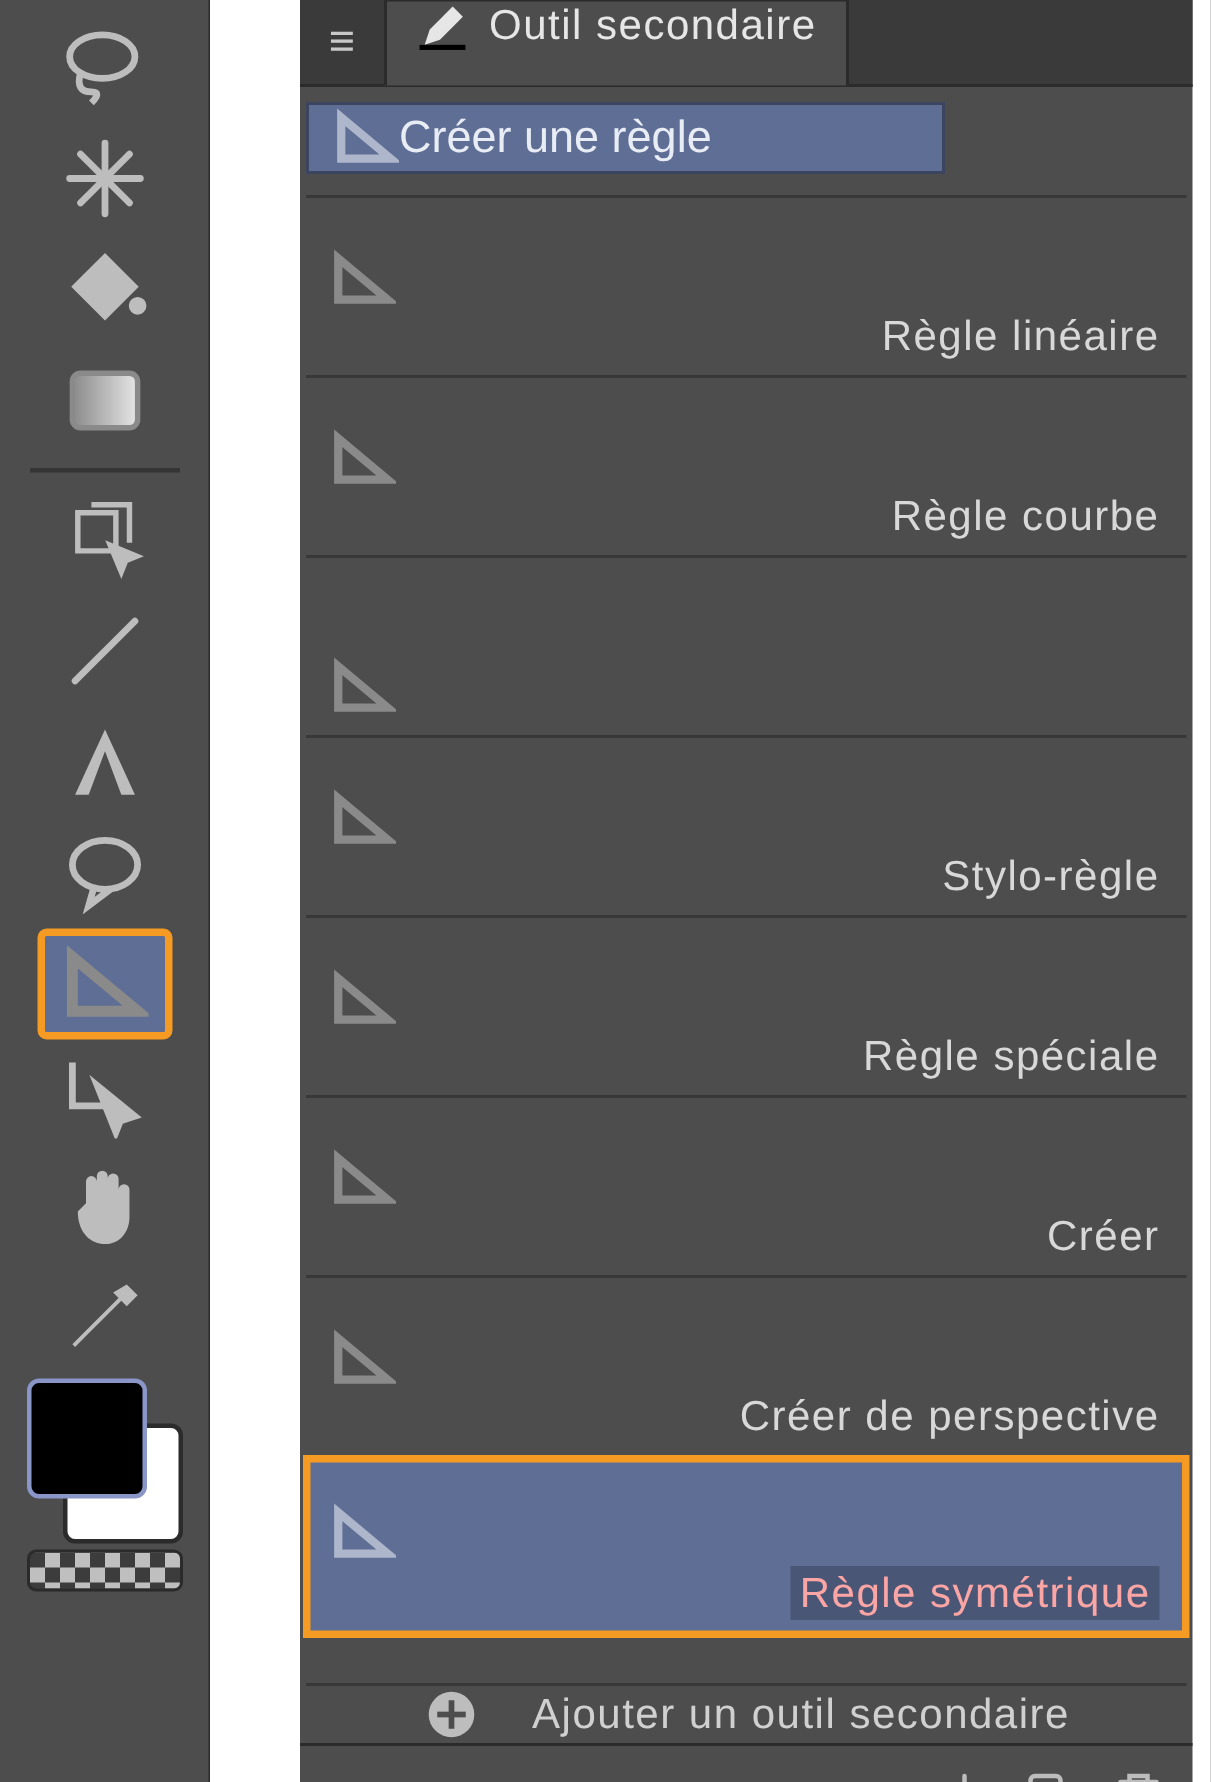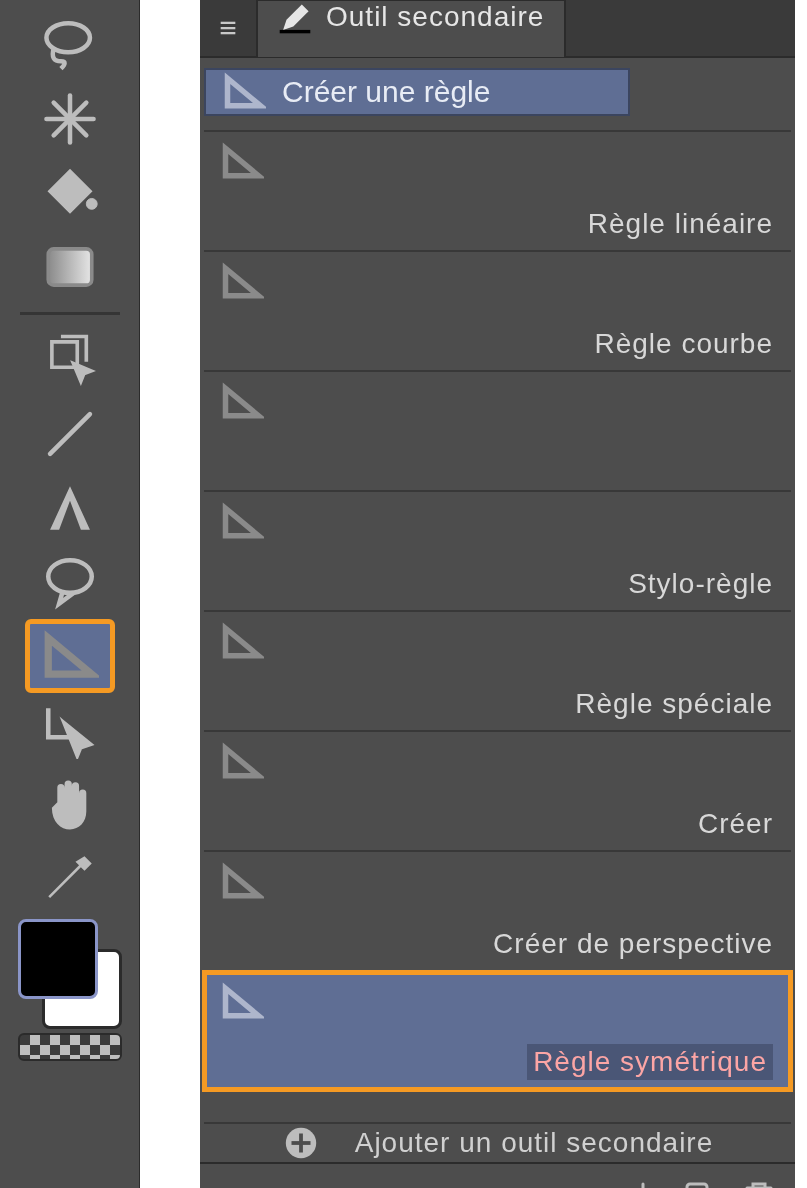--- a/index.html
+++ b/index.html
@@ -17,23 +17,23 @@
   .sw-white{position:absolute;right:3px;bottom:0;width:74px;height:74px;background:#fff;border:3px solid #2b2b2b;border-radius:8px}
   .transp{width:100px;height:24px;margin-top:4px;border-radius:6px;border:2px solid #2b2b2b;background:repeating-conic-gradient(#bfbfbf 0 90deg,#3c3c3c 0 180deg) 0 0/20px 20px}
   
   .gap{width:60px;background:#fff}
   
   .panel{flex:1;background:#4d4d4d;display:flex;flex-direction:column;min-width:0;margin-right:12px;margin-top:0}
   .panel-header{display:flex;align-items:center;background:#3a3a3a;height:56px;border-bottom:2px solid #2b2b2b}
   .menu-btn{width:56px;height:56px;display:flex;align-items:center;justify-content:center;color:#c8c8c8;font-size:30px;cursor:pointer}
   .tab{display:flex;align-items:flex-start;gap:14px;background:#4d4d4d;height:56px;padding:0 20px;color:#e6e6e6;font-size:28px;letter-spacing:1px;border-top:2px solid #2b2b2b;border-left:2px solid #2b2b2b;border-right:2px solid #2b2b2b}
   .tab svg{width:34px;height:34px}
-  .category{background:#5f6e94;color:#e8ecf5;margin:10px 4px 14px 4px;height:68px;display:flex;align-items:center;gap:16px;padding:0 16px;font-size:30px;width:390px;border:2px solid #3b455f}
+  .category{background:#5f6e94;color:#e8ecf5;margin:10px 4px 14px 4px;height:68px;display:flex;align-items:center;padding:0 16px;font-size:30px;width:390px;border:2px solid #3b455f}
   .list{display:flex;flex-direction:column;padding:0 4px}
-  .item{height:100px;border-top:2px solid #383838;display:flex;flex-direction:column;justify-content:space-between;padding:8px 18px 10px 16px;color:#d8d8d8;cursor:pointer;font-size:28px;letter-spacing:1px;position:relative}
+  .item{height:100px;border-top:2px solid #383838;display:flex;flex-direction:column;justify-content:flex-end;padding:8px 18px 10px 16px;color:#d8d8d8;cursor:pointer;font-size:28px;letter-spacing:1px;position:relative}
   .item:last-child{border-bottom:2px solid #383838}
   .item .lbl{align-self:flex-end;font-stretch:condensed}
   .ruler-ic{width:44px;height:44px}
   .item.selected{background:#5f6e94;color:#fca5a5}
   .item.selected .lbl{background:#4a5676;padding:2px 6px}
   .highlight{position:absolute;inset:-2px;border:5px solid #f59a23;pointer-events:none}
   .add-row{display:flex;align-items:center;justify-content:center;gap:35px;color:#d0d0d0;font-size:28px;height:88px;letter-spacing:1px;cursor:pointer;border-top:2px solid #383838;margin:30px 4px 0 4px}
   .add-row .plus{width:38px;height:38px}
   .footer{margin-top:auto;display:flex;justify-content:flex-end;gap:6px;padding:8px 10px;border-top:2px solid #2b2b2b}
   .f-btn{width:52px;height:52px;display:flex;align-items:center;justify-content:center;cursor:pointer}

